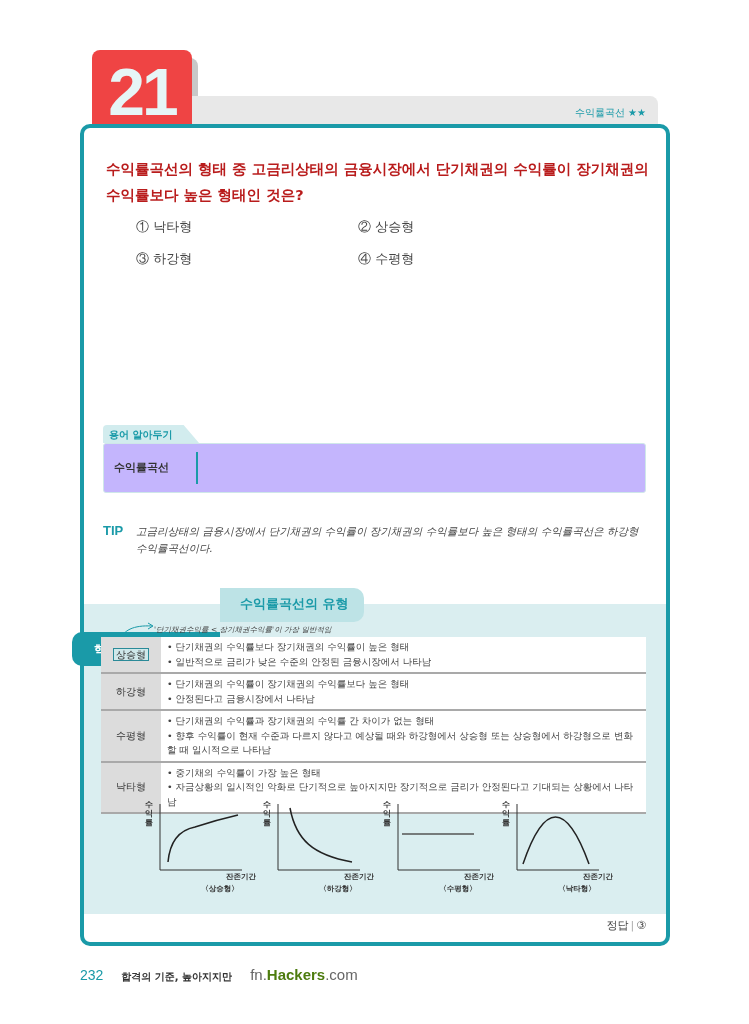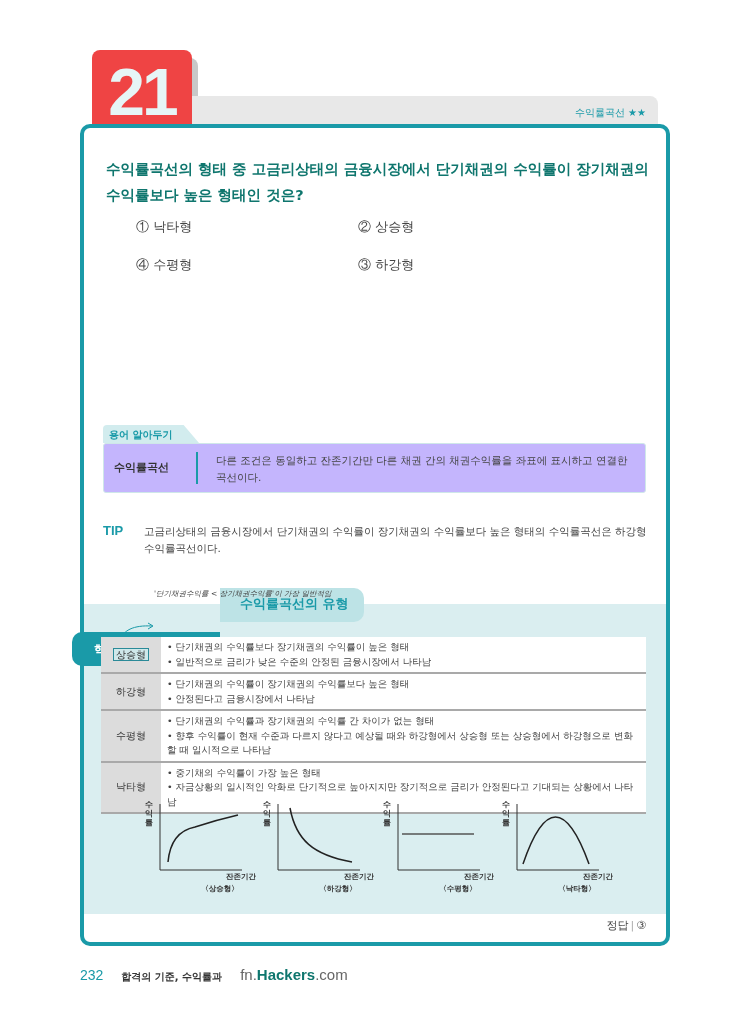--- a/index.html
+++ b/index.html
@@ -26,25 +26,25 @@
     }
 
     
     .card {
       position: absolute; left: 80px; top: 124px; width: 590px; height: 822px;
       border: 4px solid #1a9aa8; border-radius: 10px; background: #fff;
     }
 
     .question {
       position: absolute; left: 106px; top: 156px; width: 545px;
-      font-size: 14.5px; font-weight: bold; color: #0f766e; line-height: 26px;
+      font-size: 14.5px; font-weight: bold; color: #b91c1c; line-height: 26px;
     }
     .options {
       position: absolute; left: 136px; top: 218px; width: 420px;
-      display: grid; grid-template-columns: 222px 200px; row-gap: 20px;
+      display: grid; grid-template-columns: 222px 200px; row-gap: 14px;
       font-family: "DejaVu Serif", serif; font-size: 13px; color: #444;
     }
 
     
     .gloss-tab {
       position: absolute; left: 103px; top: 425px; height: 18px; width: 96px;
       background: #d2ecee; color: #1a9aa8; font-size: 10px; font-weight: bold;
       padding: 3px 0 8px 6px;
       clip-path: polygon(0 0, 84% 0, 100% 100%, 0 100%);
       border-radius: 4px 0 0 0;
@@ -62,39 +62,39 @@
     .gloss-def {
       position: absolute; left: 112px; top: 8px; width: 420px; font-size: 10.5px; line-height: 17px; color: #444;
     }
 
     
     .tip-label {
       position: absolute; left: 103px; top: 523px; font-size: 13px; font-weight: bold; color: #1a9aa8;
       font-family: "Liberation Sans", sans-serif;
     }
     .tip-text {
-      position: absolute; left: 144px; top: 523px; width: 512px; font-size: 10.5px; line-height: 17px; color: #444;
+      position: absolute; left: 136px; top: 523px; width: 512px; font-size: 10.5px; line-height: 17px; color: #444; font-style: italic;
     }
 
     
     .kp-bg {
       position: absolute; left: 84px; top: 604px; width: 582px; height: 310px; background: #daeef0;
     }
     .kp-tab1 {
       position: absolute; left: 72px; top: 588px; width: 148px; height: 34px;
       background: #1a9aa8; color: #fff; font-size: 13px; font-weight: bold;
       border-radius: 10px 0 0 10px; padding: 9px 0 0 22px; margin-top: 44px;
     }
     .kp-tab2 {
       position: absolute; left: 220px; top: 588px; width: 144px; height: 34px;
       background: #bde3e6; color: #1a9aa8; font-size: 13px; font-weight: bold;
       border-radius: 0 10px 10px 0; padding: 7px 0 0 20px;
     }
     .note {
-      position: absolute; left: 154px; top: 589px; font-size: 7.5px; color: #444; font-style: italic;
+      position: absolute; left: 154px; top: 625px; font-size: 7.5px; color: #444; font-style: italic;
       font-family: "DejaVu Serif", serif;
     }
     .note-arrow { position: absolute; left: 112px; top: 622px; }
 
     .types-table {
       position: absolute; left: 101px; top: 637px; width: 545px; border-collapse: collapse;
       font-size: 9.5px; color: #444;
     }
     .types-table td { border-bottom: 2px solid #a9a9a9; }
     .types-table td.name {
@@ -116,47 +116,46 @@
     .answer {
       position: absolute; right: 103px; top: 918px; font-size: 11px; color: #444;
     }
     .answer .bar { color: #aaa; margin: 0 2px; }
 
     
     .footer { position: absolute; left: 80px; top: 966px; display: flex; align-items: baseline; gap: 18px; }
     .page-num { font-size: 14px; color: #1a9aa8; font-family: "Liberation Sans", sans-serif; }
     .footer-slogan { font-size: 10px; color: #333; font-weight: bold; }
     .footer-site { font-size: 15px; color: #666; font-family: "Liberation Sans", sans-serif; }
-    .footer-site b { color: #0f766e; }
+    .footer-site b { color: #4d7c0f; }
   </style>
 </head>
 <body>
 
 <div class="num-tab-shadow"></div>
 <div class="topic-bar">
   <span class="topic-label">수익률곡선 ★★</span>
 </div>
 <div class="num-tab">21</div>
 
 <div class="card"></div>
 
 <div class="question">수익률곡선의 형태 중 고금리상태의 금융시장에서 단기채권의 수익률이 장기채권의 수익률보다 높은 형태인 것은?</div>
 
 <div class="options">
   <div><span>①</span> <span>낙타형</span></div>
   <div><span>②</span> <span>상승형</span></div>
+  <div><span>③</span> <span>하강형</span></div>
   <div><span>④</span> <span>수평형</span></div>
-  <div><span>③</span> <span>하강형</span></div>
 </div>
 
 <div class="gloss-tab">용어 알아두기</div>
 <div class="gloss-box">
   <div class="gloss-term">수익률곡선</div>
   <div class="gloss-sep"></div>
-  <div class="gloss-def">다른 조건은 동일하고 잔존기간만 다른 채권 간의 채권수익률을 좌표에 표시하고 연결한 곡선이다.</div>
 </div>
 
 <div class="tip-label">TIP</div>
 <div class="tip-text">고금리상태의 금융시장에서 단기채권의 수익률이 장기채권의 수익률보다 높은 형태의 수익률곡선은 하강형 수익률곡선이다.</div>
 
 <div class="kp-bg"></div>
 <div class="kp-tab1">핵심포인트 해설</div>
 <div class="kp-tab2">수익률곡선의 유형</div>
 
 <svg class="note-arrow" width="44" height="22">
@@ -241,15 +240,15 @@
   <div class="x-lbl">잔존기간</div>
   <div class="c-cap">〈낙타형〉</div>
 </div>
 
 <div class="answer">
   <span>정답</span><span class="bar">|</span><span>③</span>
 </div>
 
 <div class="footer">
   <span class="page-num">232</span>
-  <span class="footer-slogan">합격의 기준, 수익률과</span>
+  <span class="footer-slogan">합격의 기준, 높아지지만</span>
   <span class="footer-site"><span>fn.</span><b>Hackers</b><span>.com</span></span>
 </div>
 
 </body></html>

